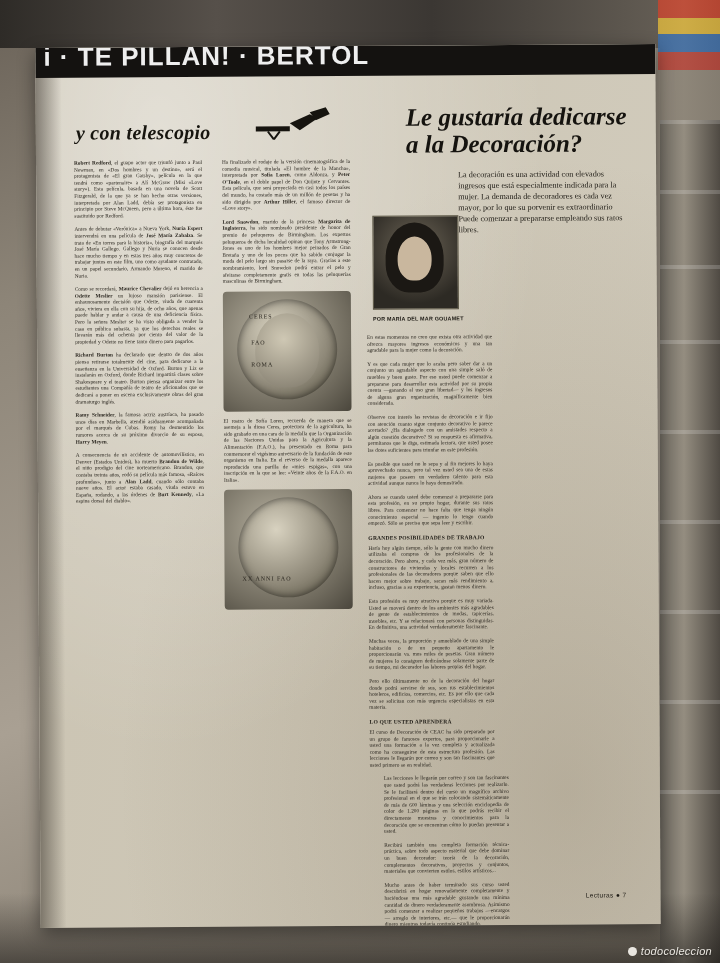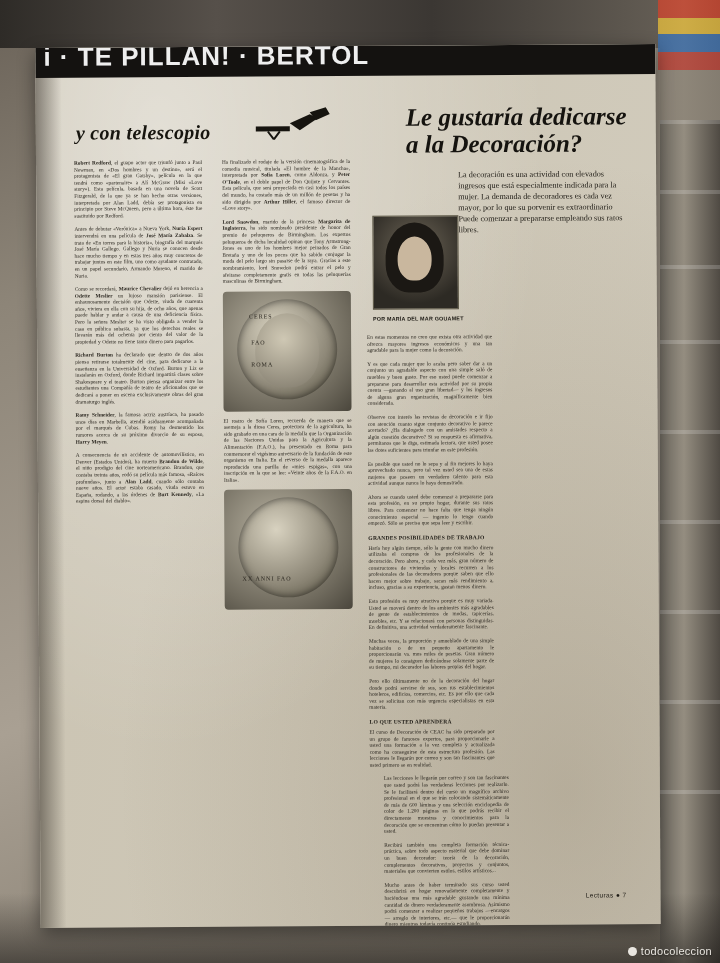--- a/index.html
+++ b/index.html
@@ -123,20 +123,21 @@
     font-family:"Liberation Serif",serif;letter-spacing:.2px;
   }
   .folio{
     position:absolute;right:10px;bottom:-2px;font-size:6.5px;color:#1d1a14;
     font-family:"Liberation Sans",sans-serif;letter-spacing:.4px;
   }
   .wm{
     position:absolute;right:8px;bottom:6px;font-size:11px;color:#f2efe9;
     font-family:"Liberation Sans",sans-serif;opacity:.95;letter-spacing:.3px;
     text-shadow:0 1px 2px rgba(0,0,0,.6);
+    font-style:italic;
   }
   .wm .dot{display:inline-block;width:9px;height:9px;border-radius:50%;
     background:#f2efe9;margin-right:4px;vertical-align:-1px;}
 </style>
 </head>
 <body>
 
 <div class="scene">
   <div class="bg-strip-top"></div>
   <div class="mag-stack-right">

